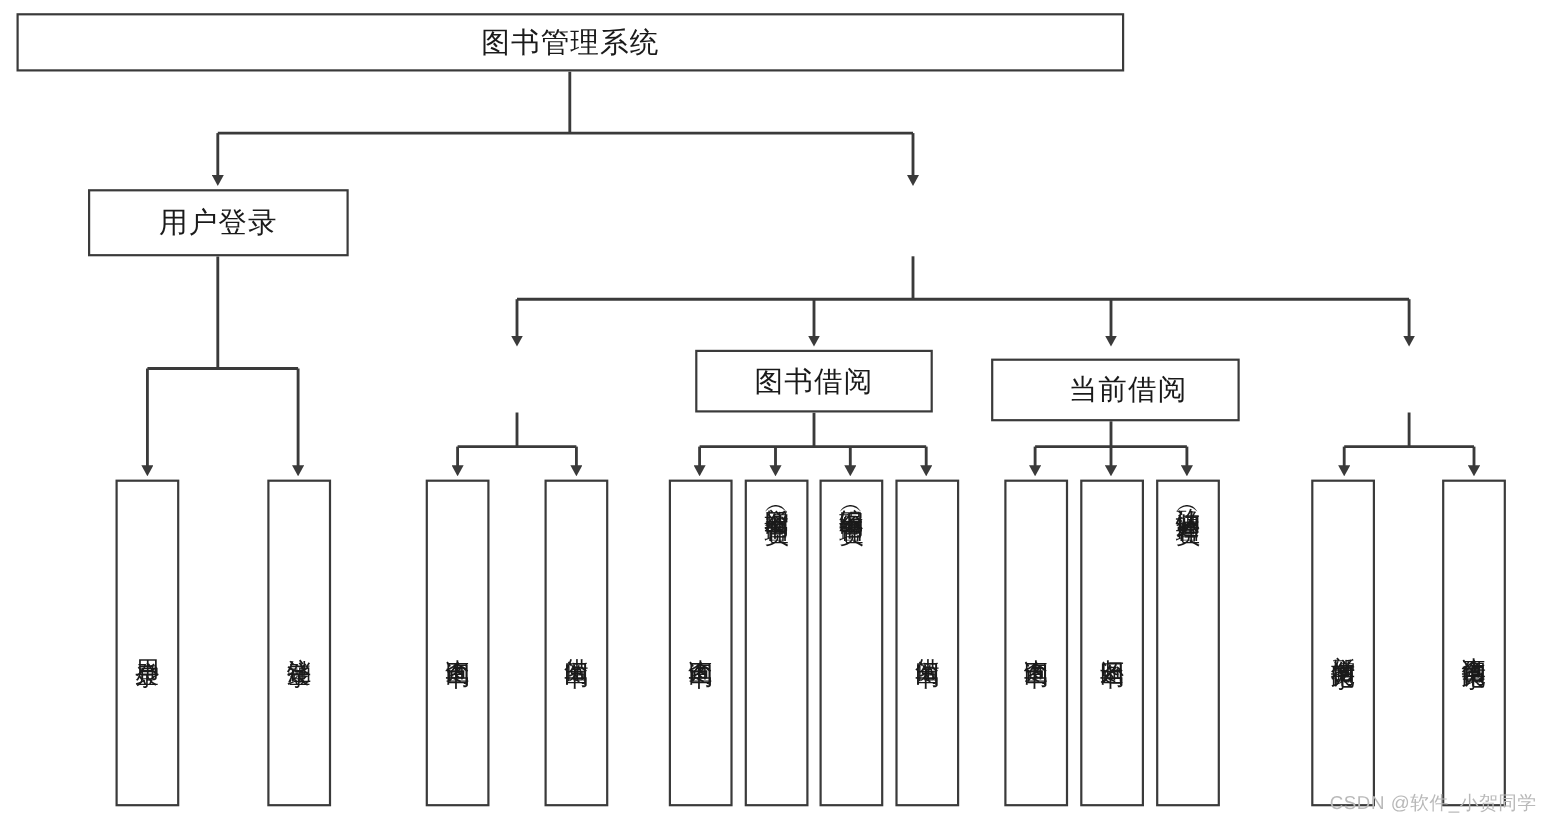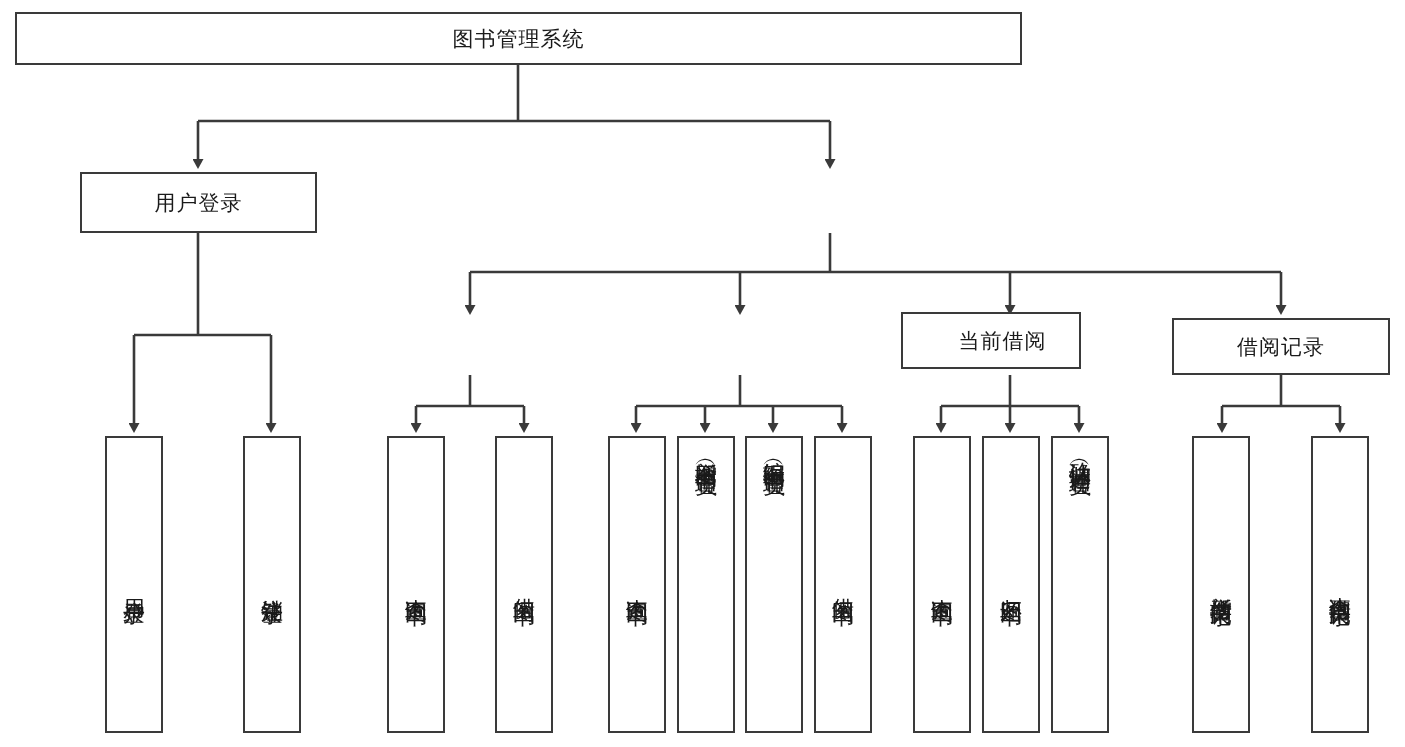--- a/index.html
+++ b/index.html
@@ -30,21 +30,21 @@
     box-sizing: border-box;
     border: 2px solid #3a3a3a;
     background: #ffffff;
     color: #1a1a1a;
     display: flex;
     align-items: center;
     justify-content: center;
     overflow: hidden;
   }
   .node.h {
-    font-size: 21px;
+    font-size: 26px;
     line-height: 1.1;
     letter-spacing: 1px;
   }
   .node.v {
     align-items: center;
     justify-content: center;
   }
   .node.v .vtext {
     writing-mode: vertical-rl;
     text-orientation: upright;
@@ -124,25 +124,25 @@
   </svg>
 
   <div class="node h" style="left:15px; top:12px; width:1007px; height:53px;">
     <span>图书管理系统</span>
   </div>
 
   <div class="node h" style="left:80px; top:172px; width:237px; height:61px;">
     <span>用户登录</span>
   </div>
 
-  <div class="node h" style="left:901px; top:312px; width:180px; height:57px;padding-left:23px;">
+  <div class="node h" style="left:632px; top:318px; width:216px; height:57px;">
+    <span>图书借阅</span>
+  </div>
+  <div class="node h" style="left:901px; top:326px; width:226px; height:57px;padding-left:23px;">
     <span>当前借阅</span>
-  </div>
-  <div class="node h" style="left:1172px; top:318px; width:218px; height:57px;">
-    <span>借阅记录</span>
   </div>
 
   <div class="node v" style="left:105px; top:436px; width:58px; height:297px;">
     <span class="vtext">用户登录</span>
   </div>
   <div class="node v" style="left:243px; top:436px; width:58px; height:297px;">
     <span class="vtext">注销登录</span>
   </div>
 
   <div class="node v" style="left:387px; top:436px; width:58px; height:297px;">
@@ -175,14 +175,15 @@
     <span class="vtext">确认归还（管理员）</span>
   </div>
 
   <div class="node v" style="left:1192px; top:436px; width:58px; height:297px;">
     <span class="vtext">新增借阅记录</span>
   </div>
   <div class="node v" style="left:1311px; top:436px; width:58px; height:297px;">
     <span class="vtext">查询借阅记录</span>
   </div>
 
+  <div class="watermark">CSDN @软件_小贺同学</div>
 
 </div>
 
 </body></html>

